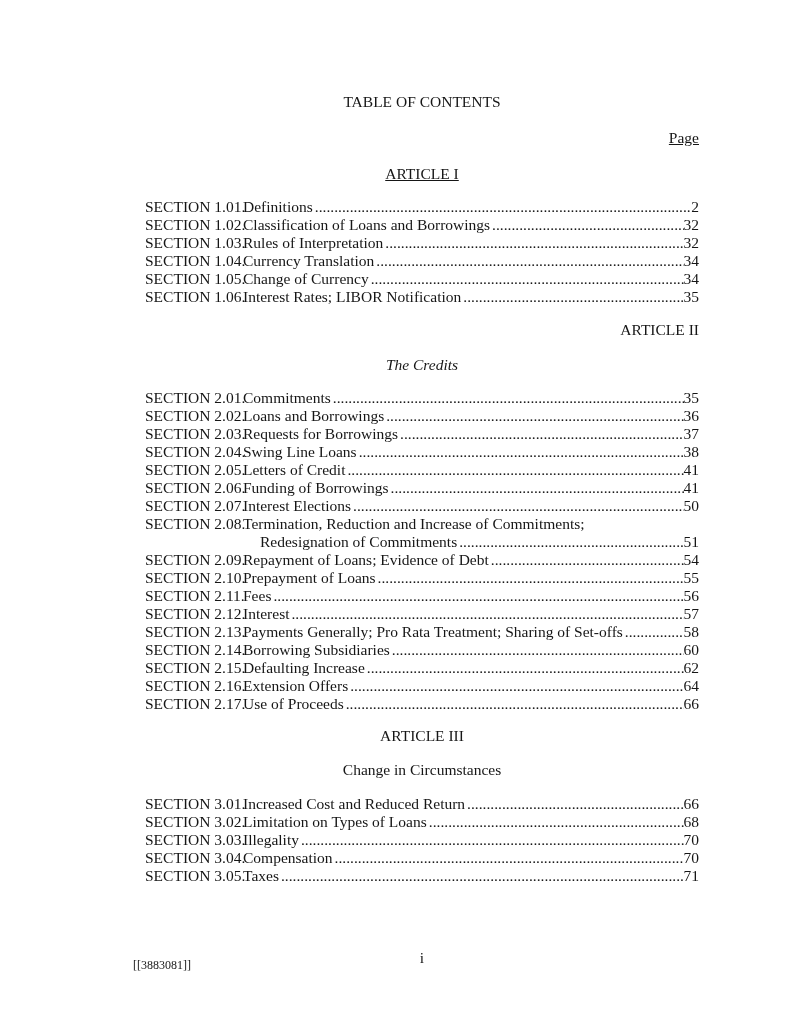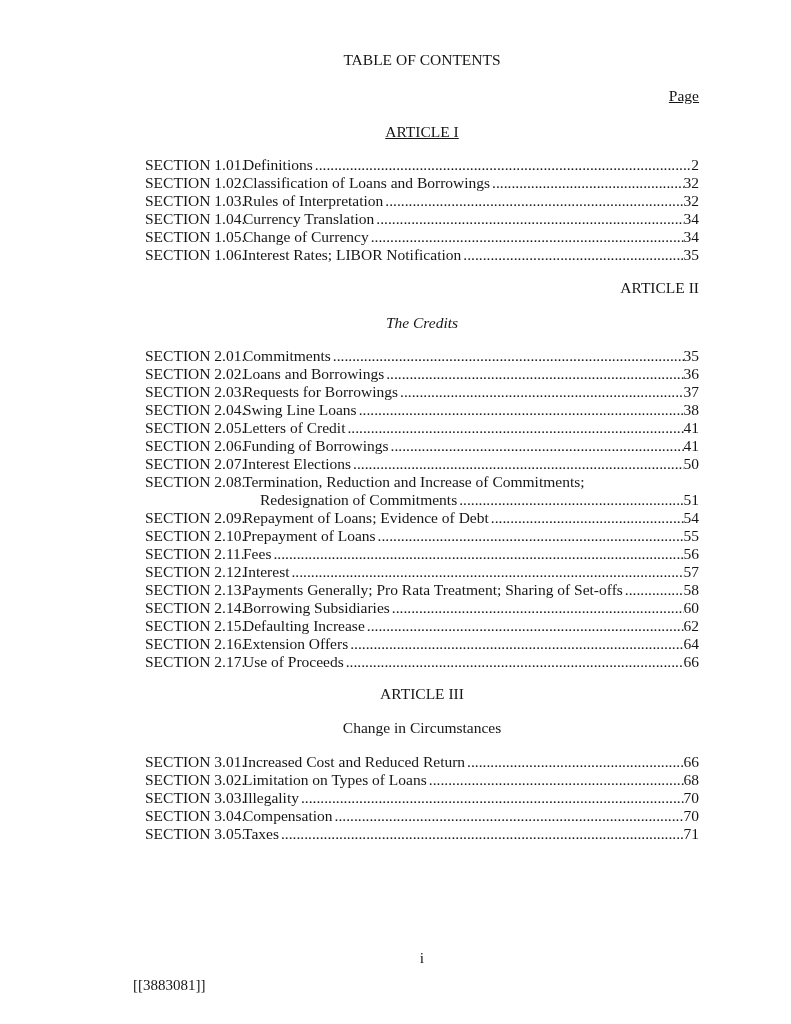--- a/index.html
+++ b/index.html
@@ -7,21 +7,21 @@
     position:relative;
     width:791px; height:1024px;
     background:#ffffff;
     font-family:"Liberation Serif", "DejaVu Serif", serif;
     color:#161616;
     overflow:hidden;
   }
   .content {
     position:absolute; left:145px; top:0;
     width:554px;
-    padding-top:51px;
+    padding-top:93px;
     font-size:15.5px; line-height:18px;
   }
   .toc-title { text-align:center; }
   .page-col-row { text-align:right; margin-top:18px; }
   .page-col-row span { text-decoration:underline; }
   .article-heading { text-align:center; }
   .article-subtitle { text-align:center; }
   .mt30 { margin-top:18px;text-decoration:underline; }
   .mt19 { margin-top:19px; }
   .mt17 { margin-top:17px;font-style:italic; }
@@ -41,22 +41,22 @@
   .leader::after {
     content:"...................................................................................................................................................................................................................";
   }
   .pg { flex:none; white-space:nowrap; }
   .entry-cont { padding-left:115px; }
   .footer-page-num {
     position:absolute; left:145px; top:949px; width:554px;
     text-align:center; font-size:15.5px; line-height:18px;
   }
   .doc-id {
-    position:absolute; left:133px; top:979px;
-    font-size:15px; line-height:12px;
+    position:absolute; left:133px; top:959px;
+    font-size:12px; line-height:12px;
   }
 </style>
 </head>
 <body>
 
 <div class="page">
   <div class="content">
 
     <div class="toc-title">TABLE OF CONTENTS</div>
 

